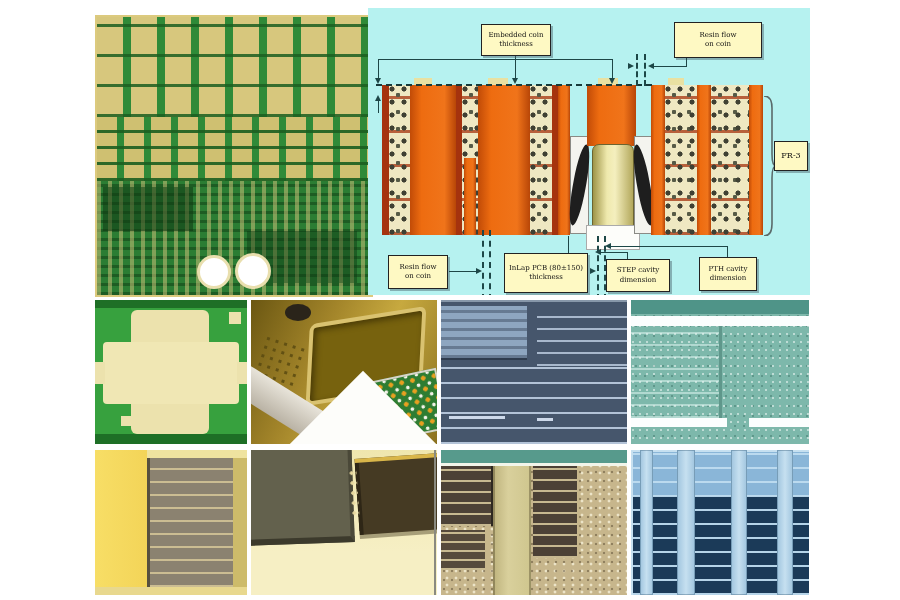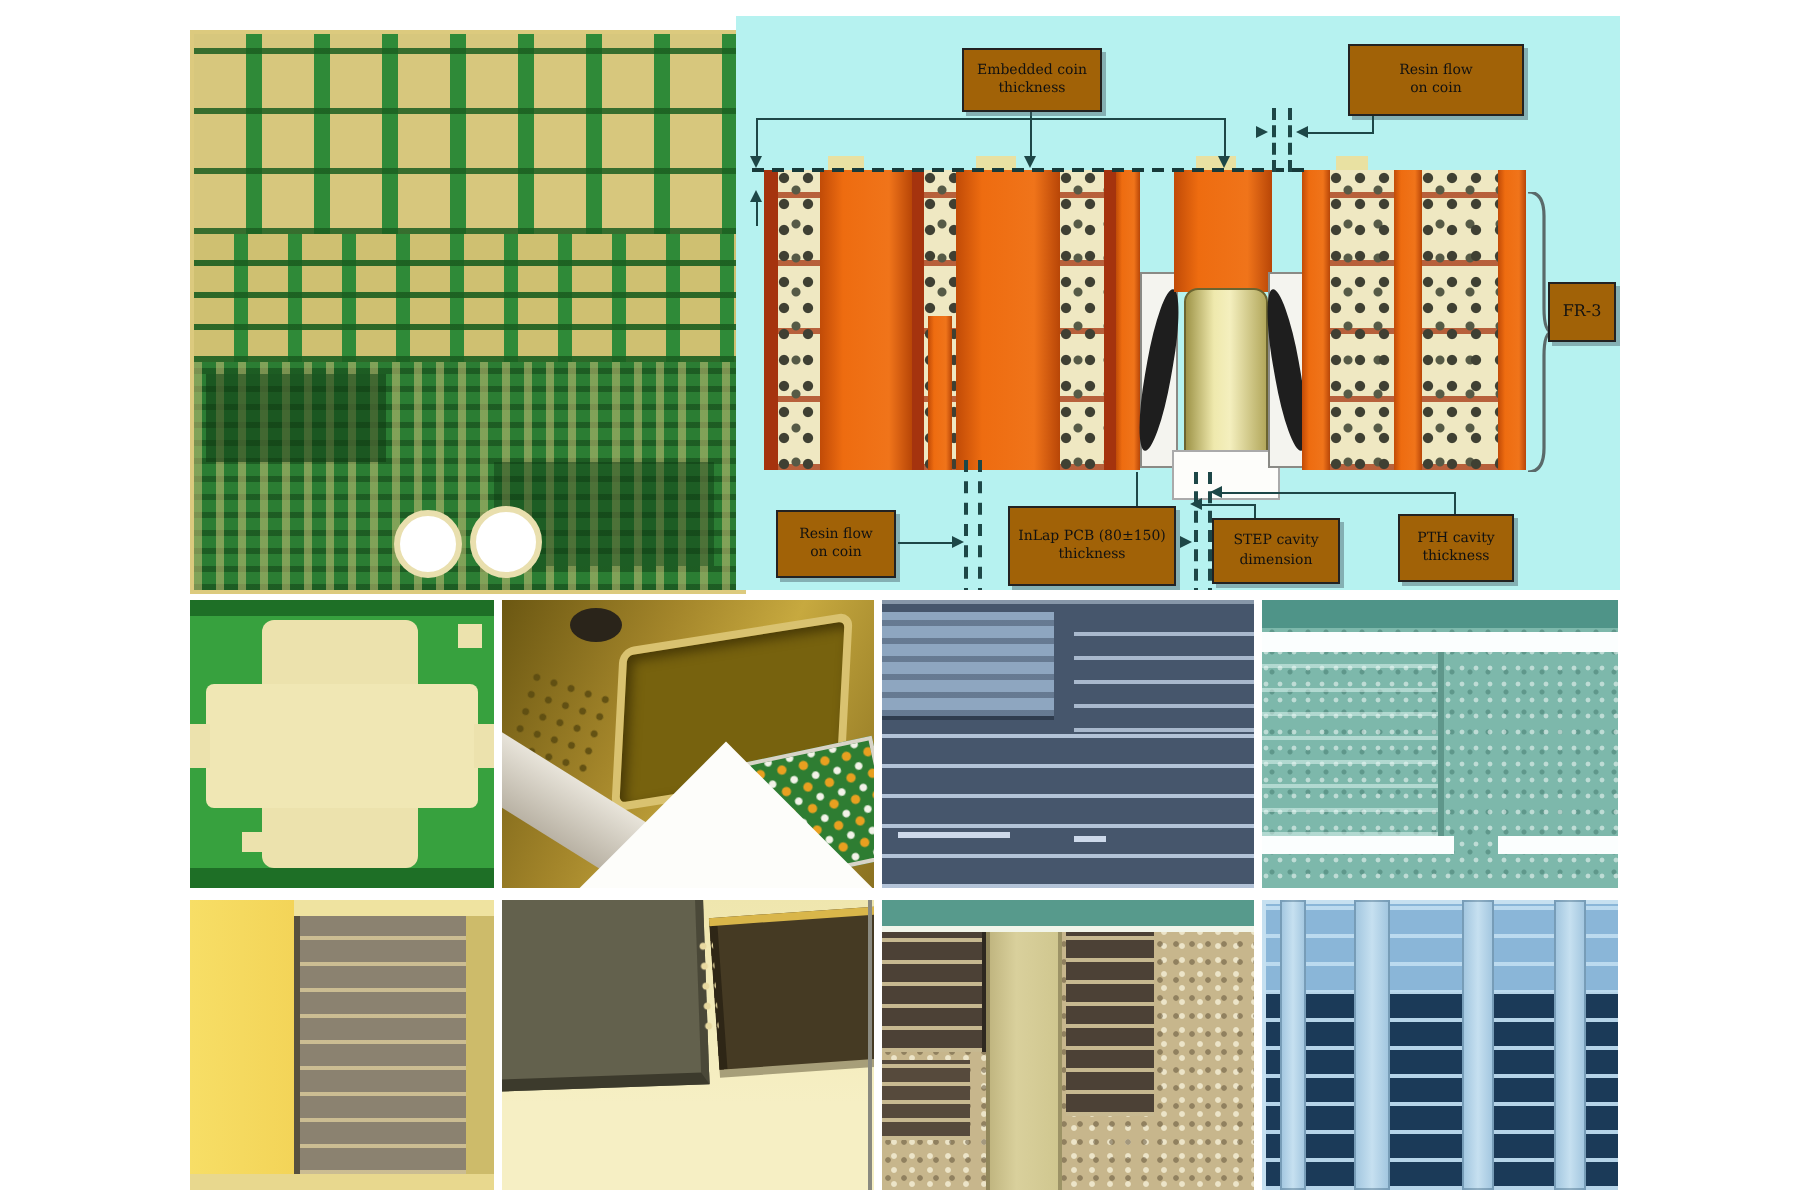--- a/index.html
+++ b/index.html
@@ -2,21 +2,21 @@
 <html><head>
 <meta charset="utf-8">
 <style>
   html,body{margin:0;padding:0;background:#fff}
   .canvas{position:relative;width:900px;height:600px;background:#fff;overflow:hidden;
           font-family:"DejaVu Sans",sans-serif}
   .abs{position:absolute}
   .panel{position:absolute;overflow:hidden}
 
   
-  .lbl{position:absolute;background:#a16207;border:1px solid #222;box-shadow:2px 2px 0 rgba(70,95,105,.45);
+  .lbl{position:absolute;background:#fef9c3;border:1px solid #222;box-shadow:2px 2px 0 rgba(70,95,105,.45);
        font:7px/1.35 "DejaVu Serif",serif;color:#111;text-align:center;white-space:pre-line;
        display:flex;align-items:center;justify-content:center;padding:6px 2px;box-sizing:border-box}
   .ln{position:absolute;background:#1d4747}
   .dashv{position:absolute;border-left:2px dashed #1d4747;width:0}
   .dashh{position:absolute;border-top:2px dashed #173a3a;height:0}
   .tri{position:absolute;width:0;height:0;border-style:solid;border-color:transparent}
   .td{border-width:6px 3px 0 3px;border-top-color:#1d4747}
   .tu{border-width:0 3px 6px 3px;border-bottom-color:#1d4747}
   .tl{border-width:3px 6px 3px 0;border-right-color:#1d4747}
   .tr{border-width:3px 0 3px 6px;border-left-color:#1d4747}
@@ -124,21 +124,21 @@
     <div class="tri tr" style="left:222px;top:260px"></div>
     <div class="tri tl" style="left:240px;top:260px"></div>
 
     <div class="lbl" style="left:238px;top:251px;width:64px;height:33px">STEP cavity
 dimension</div>
     <div class="ln" style="left:259px;top:244px;width:1px;height:7px"></div>
     <div class="ln" style="left:233px;top:244px;width:27px;height:1px"></div>
     <div class="tri tl" style="left:227px;top:241px"></div>
 
     <div class="lbl" style="left:331px;top:249px;width:58px;height:34px">PTH cavity
-thickness</div>
+dimension</div>
     <div class="ln" style="left:359px;top:238px;width:1px;height:11px"></div>
     <div class="ln" style="left:243px;top:238px;width:117px;height:1px"></div>
     <div class="tri tl" style="left:237px;top:235px"></div>
 
     <svg class="abs" style="left:394px;top:88px" width="14" height="140" viewBox="0 0 14 140">
       <path d="M2,0 Q10,0 10,12 L10,58 Q10,70 14,70 Q10,70 10,82 L10,128 Q10,140 2,140" fill="none" stroke="#5a6a6a" stroke-width="1.6"></path>
     </svg>
     <div class="lbl" style="left:406px;top:133px;width:34px;height:30px;font-size:8px">FR-3</div>
   </div>
 

